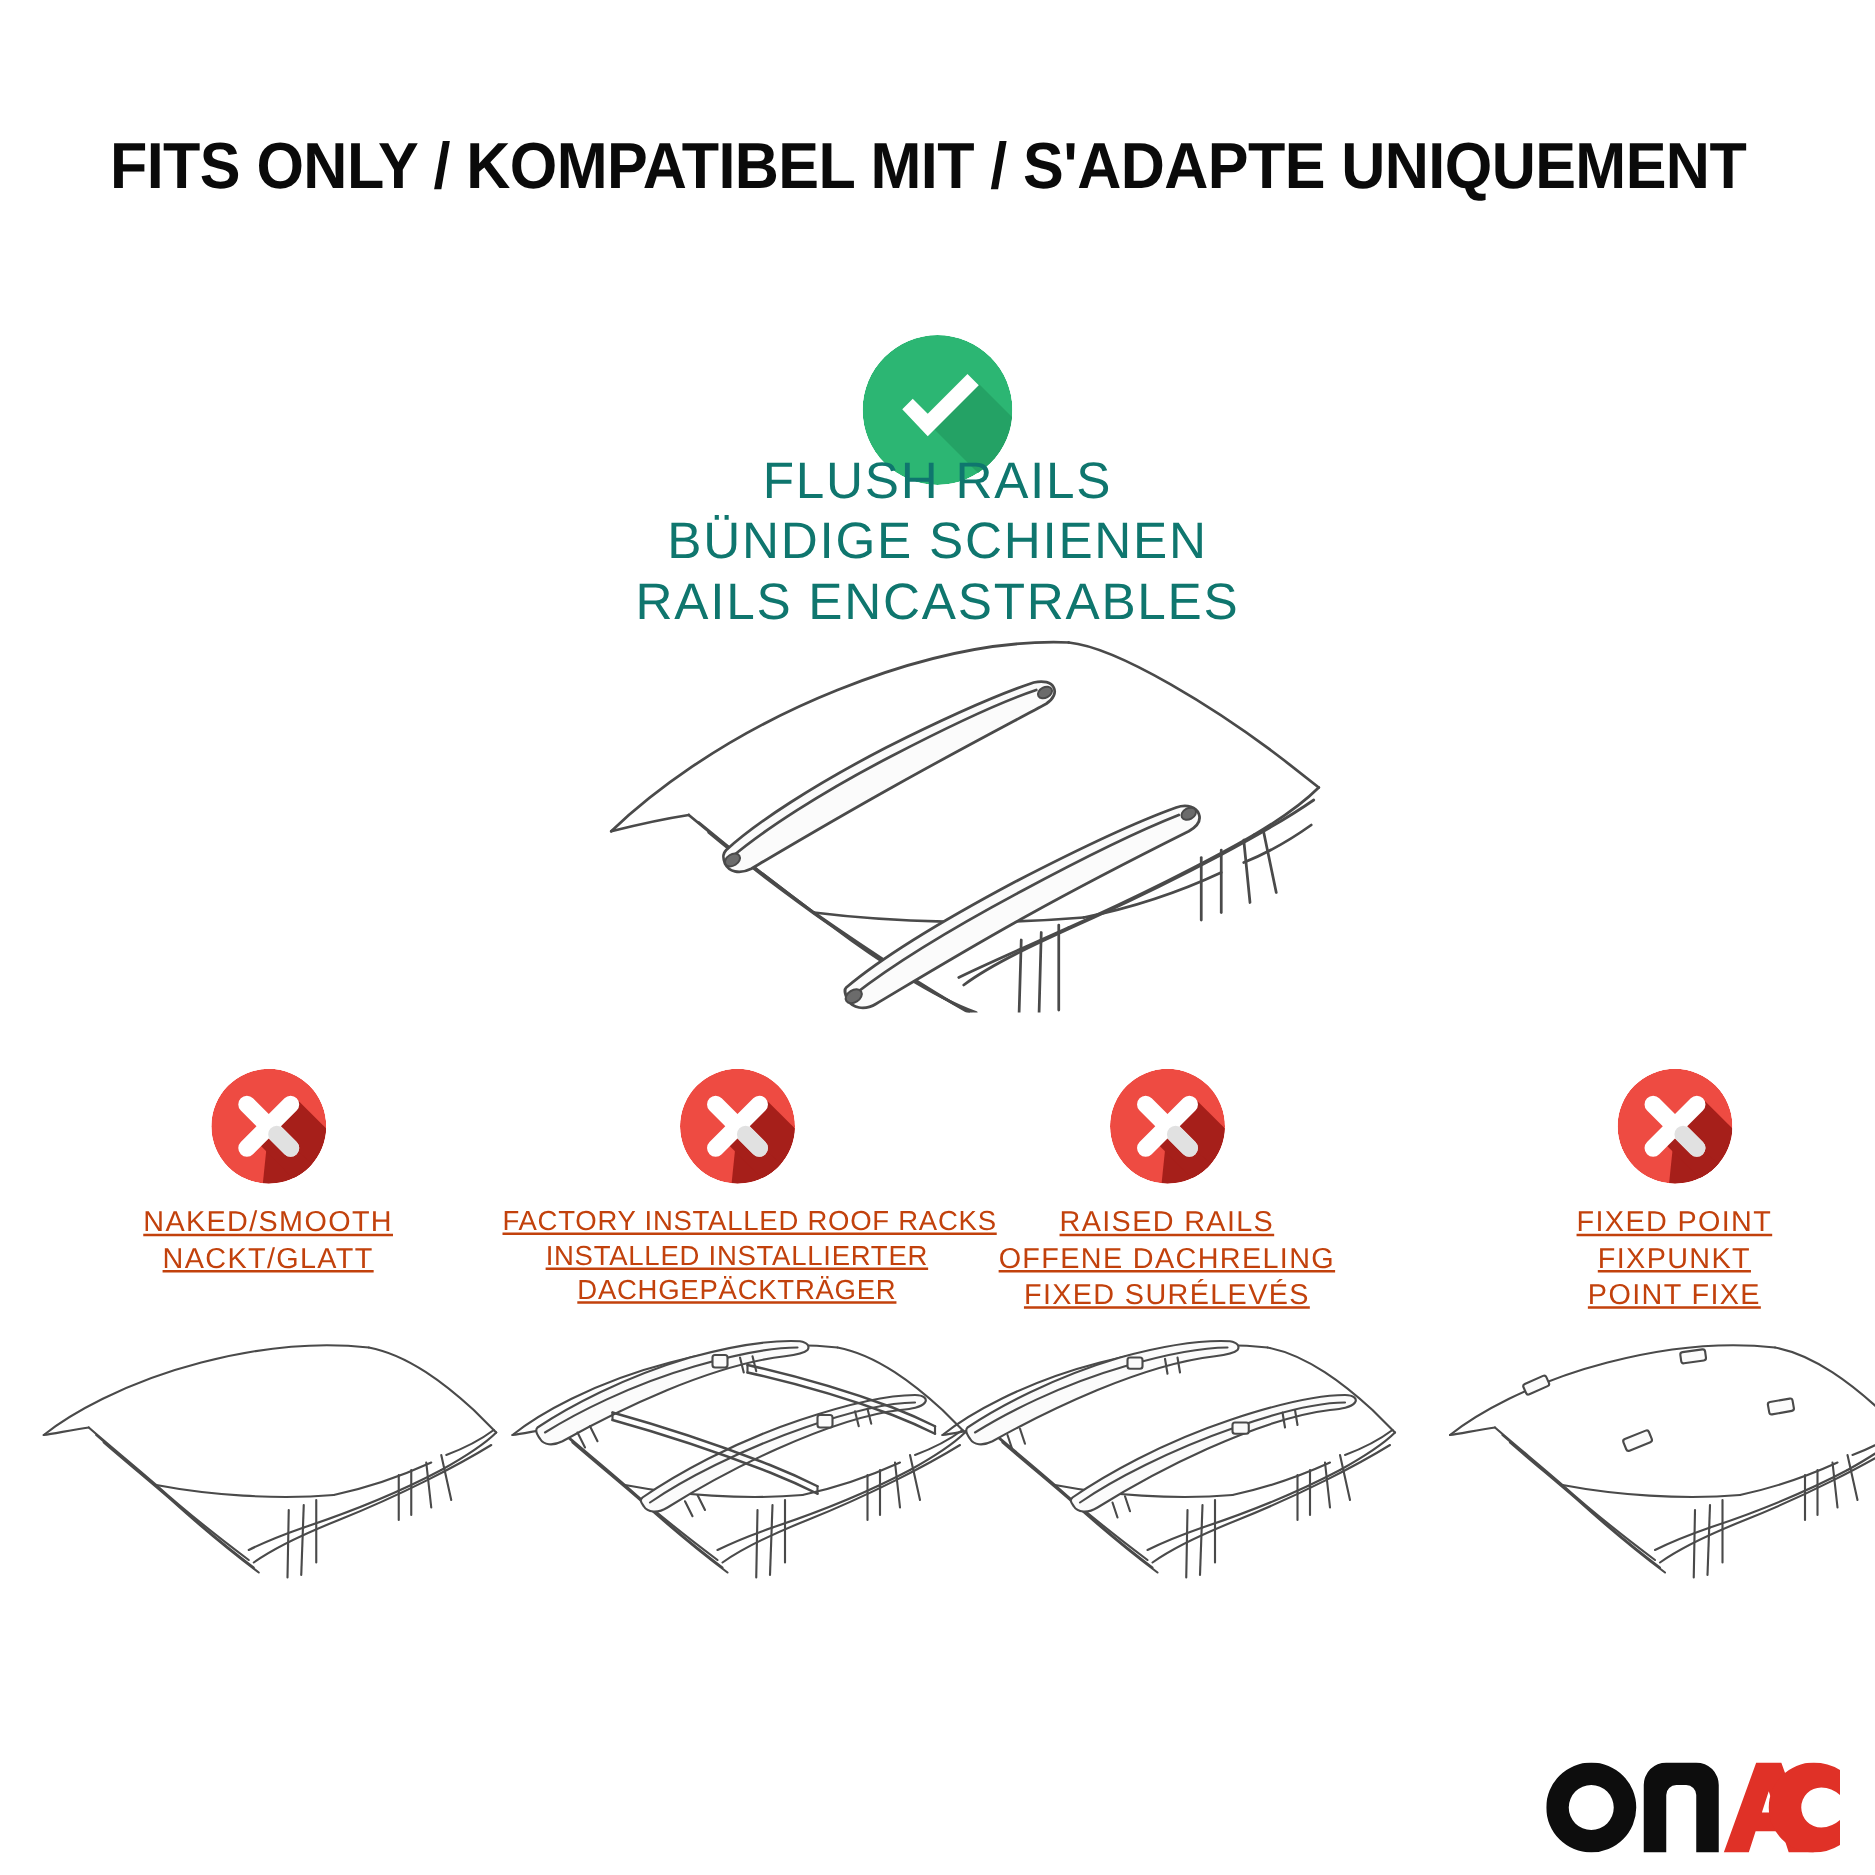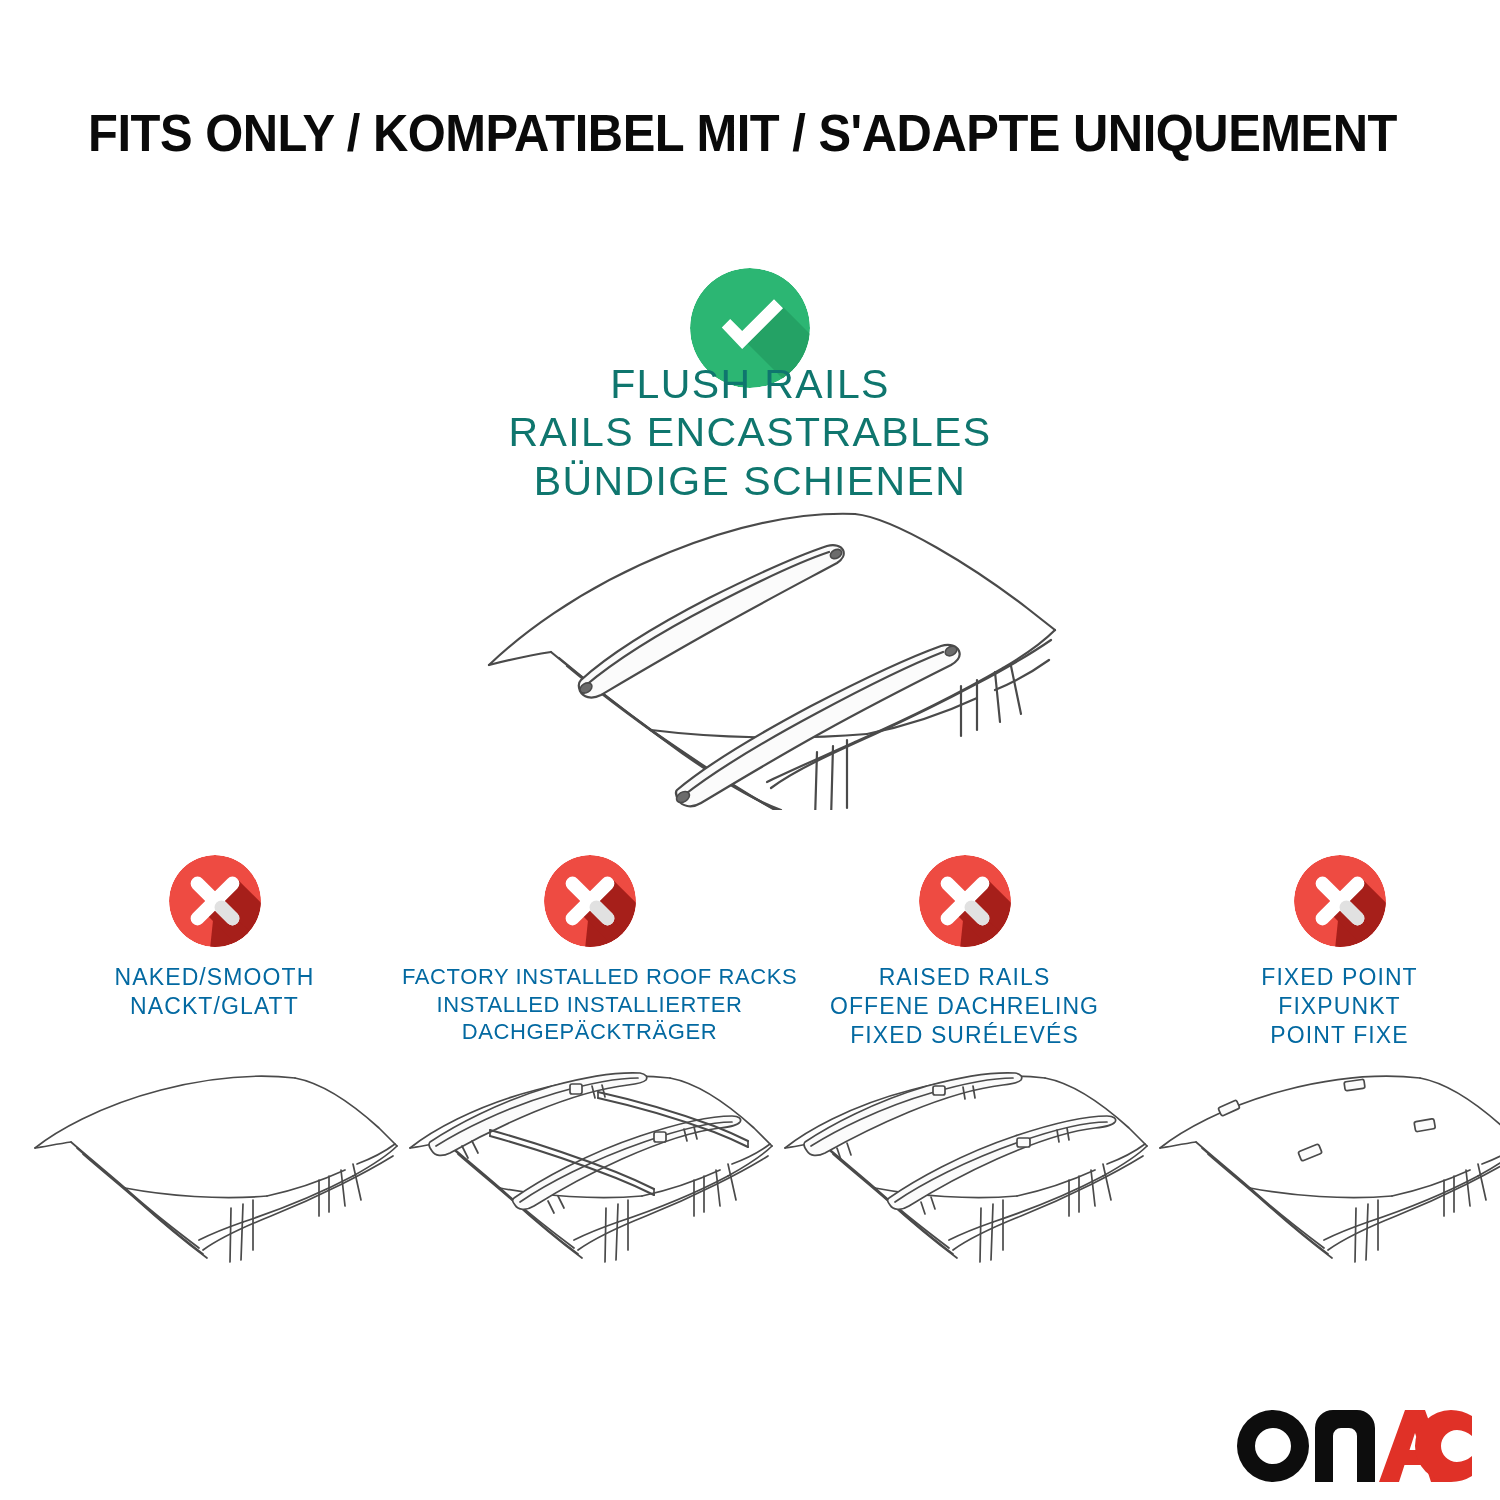--- a/index.html
+++ b/index.html
@@ -59,38 +59,39 @@
   .hero-art svg{display:block;width:100%;height:100%;}
 
   
   .col{
     position:absolute;
     top:855px;
     width:375px;
   }
   .col-0{ left:27px; }
   .col-1{ left:402px; }
-  .col-2{ left:777px; }
+  .col-2{ left:746px; }
   .col-3{ left:1152px; }
 
   .col .xicon{
     position:relative;
     margin:0 auto;
     width:92px;height:92px;
     left:0;top:0;
   }
 
   .col-label{
     margin-top:16px;
     text-align:center;
     font-size:23px;
     line-height:1.26;
     letter-spacing:1.1px;
-    color:#0369a1;
+    color:#c2410c;
     white-space:nowrap;
+    text-decoration:underline;
   }
   .col-1 .col-label{ font-size:22px; letter-spacing:0.6px; }
 
   .col-art{
     position:absolute;
     top:215px;
     left:0;
     width:375px;
     height:230px;
   }
@@ -123,22 +124,22 @@
 
         <path d="M41 56 L55 70 L105 120 L105 60 L78 33 Z" fill="#24A265"></path>
 
         <path d="M26.5 49.5 L33.5 42.5 L43.5 52.5 L70 26 L77.5 33.5 L43.5 67.5 Z" fill="#ffffff"></path>
       </g>
     </svg>
   </div>
 
   <div class="hero-text">
     <div>FLUSH RAILS</div>
+    <div>BÜNDIGE SCHIENEN</div>
     <div>RAILS ENCASTRABLES</div>
-    <div>BÜNDIGE SCHIENEN</div>
   </div>
 
   <div class="hero-art">
     <svg viewBox="0 0 610 320" xmlns="http://www.w3.org/2000/svg" fill="none" stroke="#4a4a4a" stroke-width="2.2" stroke-linecap="round" stroke-linejoin="round">
 
       <path d="M34 175 C60 150 120 100 215 62 C290 32 350 22 400 24"></path>
       <path d="M400 24 C440 28 520 78 572 118 C586 129 595 136 600 140"></path>
       <path d="M34 175 C46 172 70 166 96 162"></path>
 
       <path d="M96 162 C120 182 162 215 196 240"></path>

